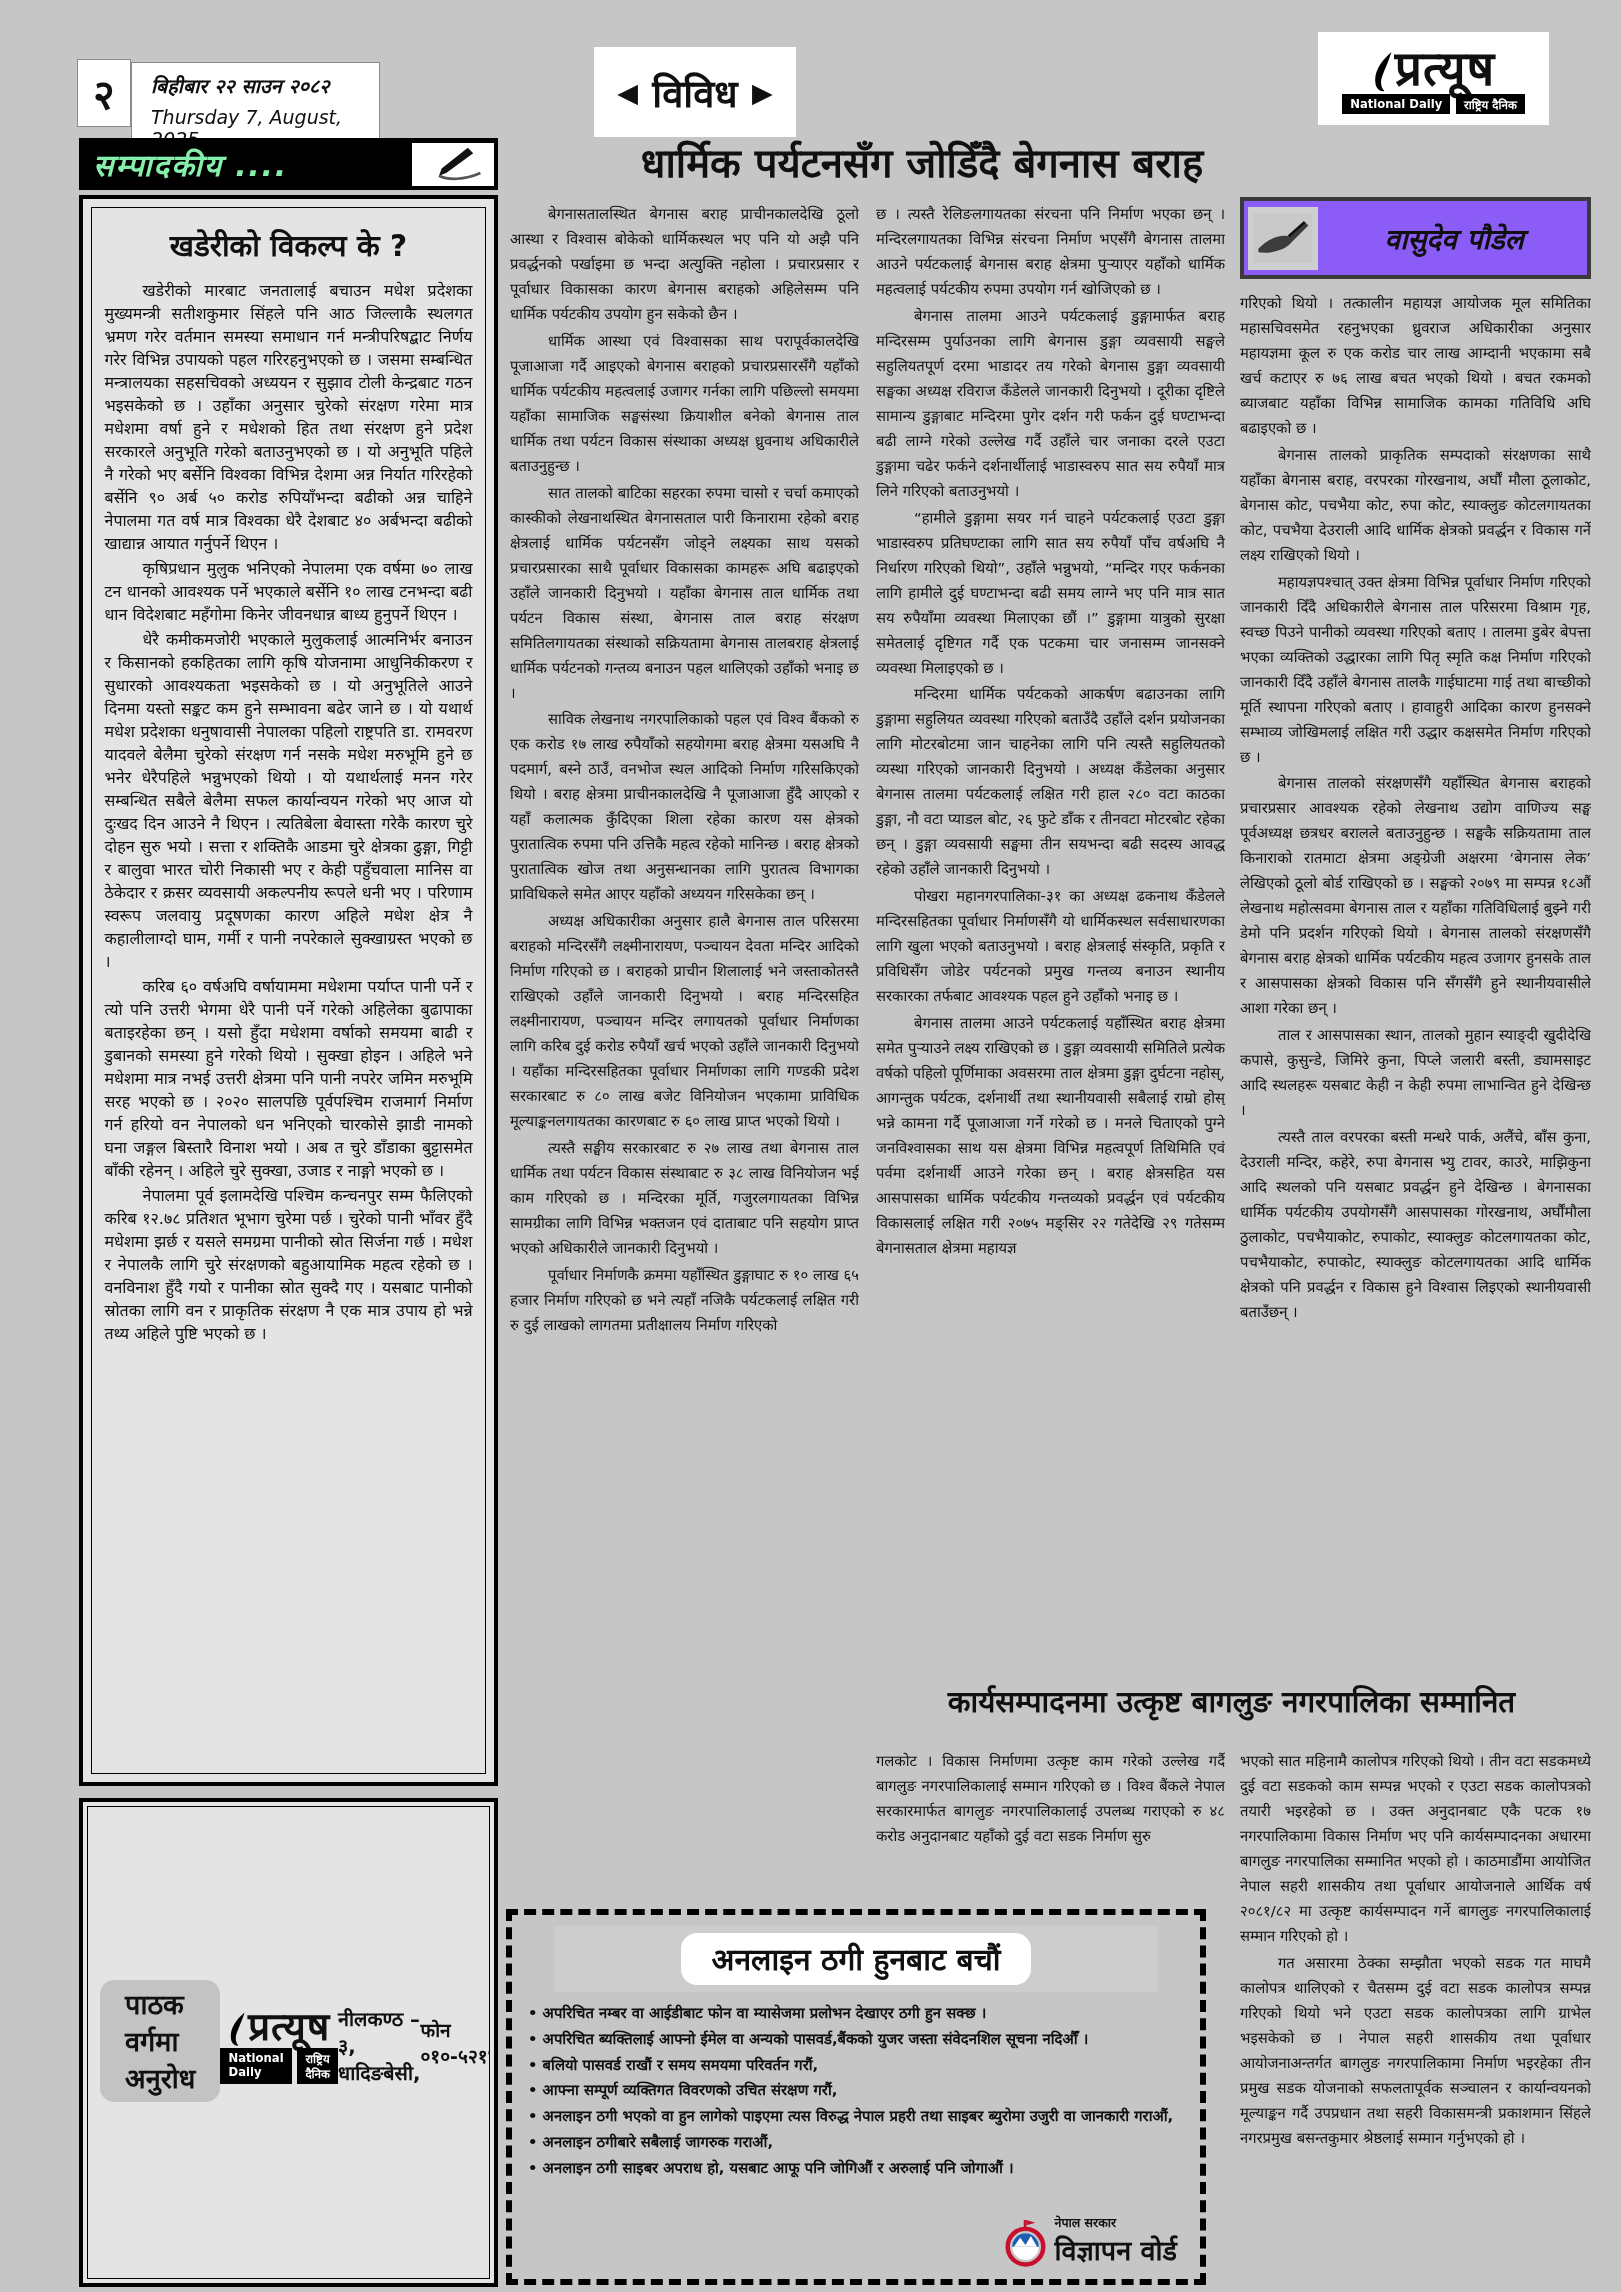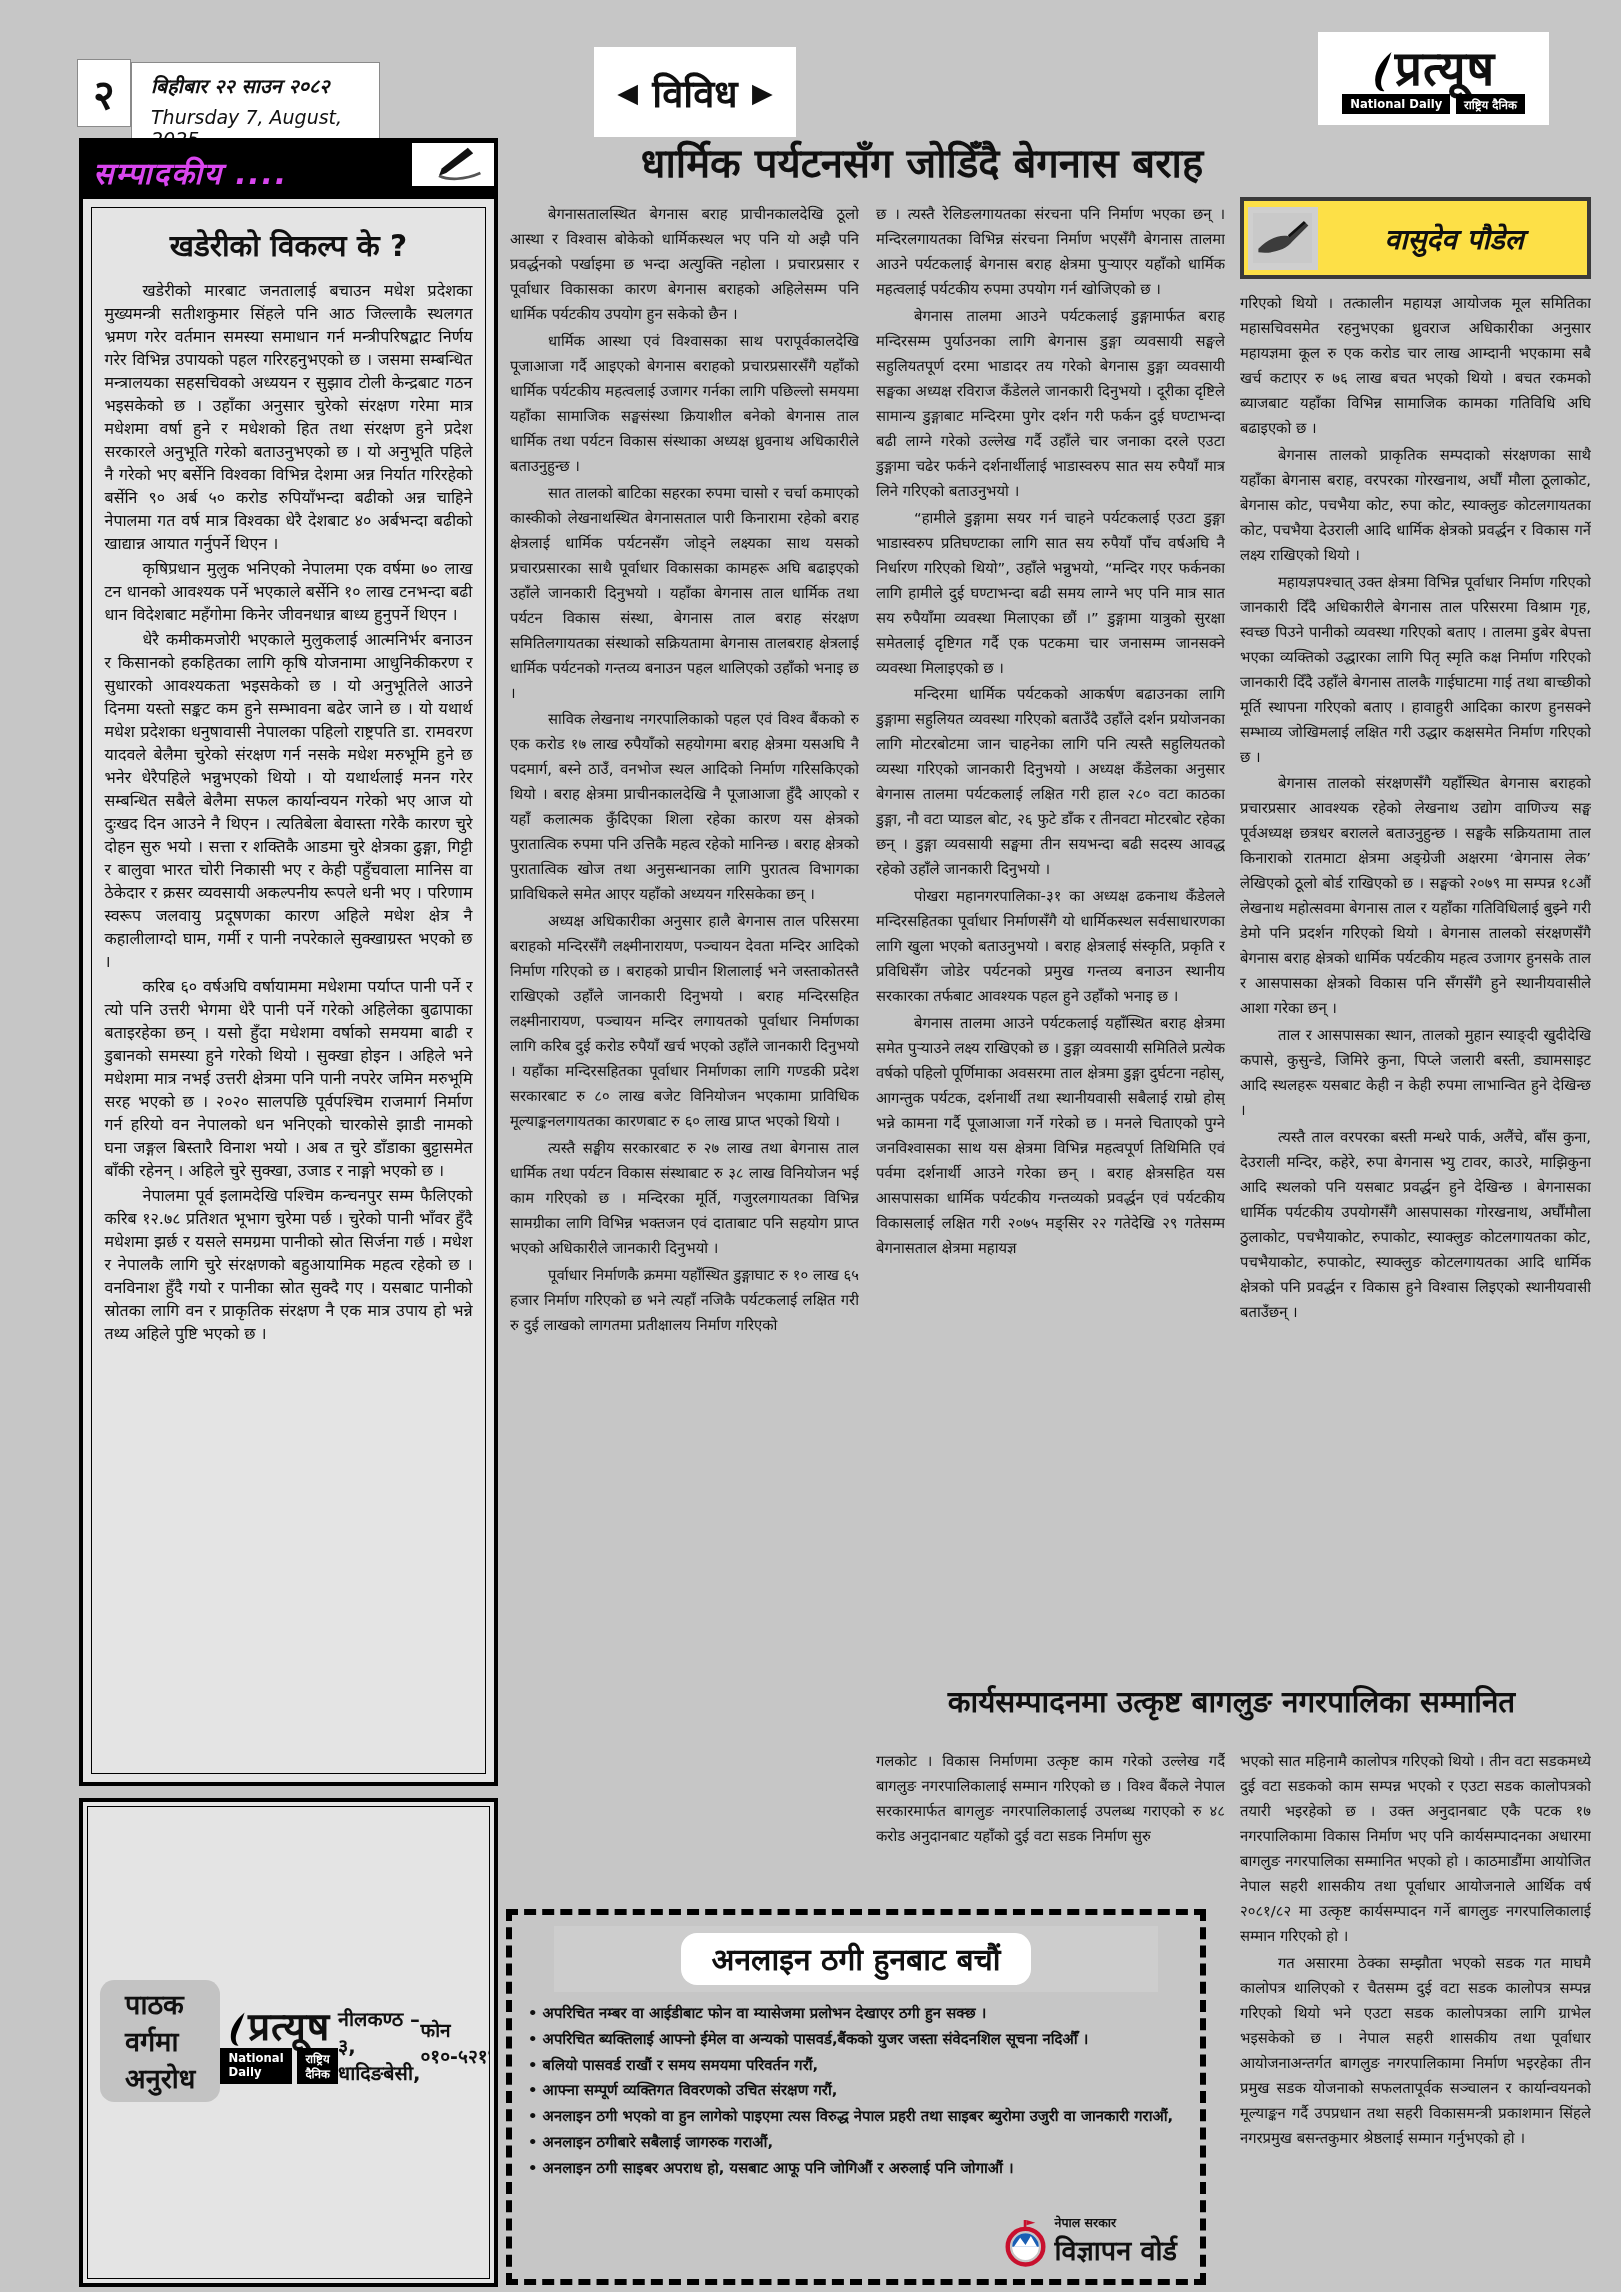--- a/index.html
+++ b/index.html
@@ -16,21 +16,21 @@
   #date-np{font-size:19.7px;font-weight:bold;font-style:italic;}
   #date-en{font-size:19px;font-style:italic;margin-top:7.2px;}
   #sectionbox{left:594px;top:47px;width:202px;height:90px;display:flex;align-items:center;justify-content:center;gap:14.3px;}
   #section-title{font-size:38px;font-weight:bold;}
   .arrow{font-size:27px;}
   #logobox{left:1318px;top:32px;width:231px;height:93px;display:flex;flex-direction:column;align-items:center;justify-content:center;}
   .brandname{font-weight:900;font-size:48px;line-height:50px;letter-spacing:0.9px;display:flex;align-items:flex-end;}
   .brandchips{display:flex;gap:5.4px;margin-top:1px;}
   .chip{background:#000;color:#fff;font-size:11.6px;font-weight:bold;padding:1.8px 7.2px;border:0.9px solid #000;}
   
-  #ed-banner{left:79px;top:138px;width:419px;height:68px;background:#000;color:#d946ef;display:flex;align-items:center;box-sizing:border-box;padding-left:14.3px;}
+  #ed-banner{left:79px;top:138px;width:419px;height:52px;background:#000;color:#86efac;display:flex;align-items:center;box-sizing:border-box;padding-left:14.3px;}
   #ed-banner-label{font-size:30px;font-weight:bold;font-style:italic;letter-spacing:1.8px;}
   #pen-box{position:absolute;right:4.5px;top:4.5px;width:82px;height:43px;background:#fff;display:flex;align-items:center;justify-content:center;}
   #ed-box{left:79px;top:195px;width:419px;height:1591px;border:4.5px solid #000;box-sizing:border-box;background:#e4e4e4;padding:8px;}
   #ed-inner{border:1.8px solid #000;height:100%;box-sizing:border-box;padding:9px 12.5px;overflow:hidden;background:#e4e4e4;}
   #ed-title{text-align:center;font-size:29.6px;font-weight:bold;margin:7.2px 0 14.3px 0;}
   #ed-inner p.art{font-size:16px;line-height:23px;}
   
   #rd-box{left:79px;top:1798px;width:419px;height:489px;border:4.5px solid #000;box-sizing:border-box;background:#e4e4e4;padding:3.6px;}
   #rd-inner{border:1.8px solid #000;height:100%;box-sizing:border-box;padding:7.2px 12.5px;overflow:hidden;display:flex;flex-direction:row;align-items:center;}
   #rd-title{background:#c3c3c3;border-radius:14.3px;padding:5.4px 25px;font-size:27px;font-weight:bold;margin:3.6px 0 7.2px 0;}
@@ -39,21 +39,21 @@
   #rd-logo .brandname{font-size:39px;line-height:41px;}
   #rd-address{font-size:19.7px;font-weight:bold;margin-top:5.4px;}
   #rd-phone{font-size:19px;font-weight:bold;margin-top:1.8px;}
   #rd-email{font-size:18px;margin-top:3.6px;}
   
   #main-headline{left:512px;top:134px;width:820px;text-align:center;font-size:40px;font-weight:800;}
   .newscol{font-size:14.8px;line-height:25px;overflow:hidden;}
   #mcol1{left:510px;top:201px;width:349px;height:1689px;}
   #mcol2{left:876px;top:201px;width:349px;height:1471px;}
   #mcol3{left:1240px;top:290px;width:351px;height:1381px;}
-  #byline-box{left:1240px;top:197px;width:351px;height:82px;border:4.5px solid #3a3a3a;background:#fde047;box-sizing:border-box;display:flex;align-items:center;}
+  #byline-box{left:1240px;top:197px;width:351px;height:82px;border:4.5px solid #3a3a3a;background:#8b5cf6;box-sizing:border-box;display:flex;align-items:center;}
   #byline-photo{width:70px;height:63px;background:#cfcfcf;margin:3.6px;flex:0 0 auto;display:flex;align-items:center;justify-content:center;}
   #byline-name{flex:1;text-align:center;font-size:28px;font-weight:bold;font-style:italic;}
   
   #bg-headline{left:871px;top:1680px;width:721px;text-align:center;font-size:29.6px;font-weight:800;}
   #bgcol1{left:876px;top:1748px;width:349px;height:156px;}
   #bgcol2{left:1240px;top:1748px;width:351px;height:534px;}
   
   #fraud-box{left:506px;top:1909px;width:700px;height:376px;border:6.3px dashed #000;box-sizing:border-box;padding:9px 16px;overflow:hidden;}
   #fraud-titleband{background:#cdcdcd;margin:1.8px auto 9px auto;width:92%;padding:7.2px 0;display:flex;justify-content:center;}
   #fraud-titlepill{background:#fff;border-radius:16px;padding:5.4px 30px;font-size:30px;font-weight:bold;}

